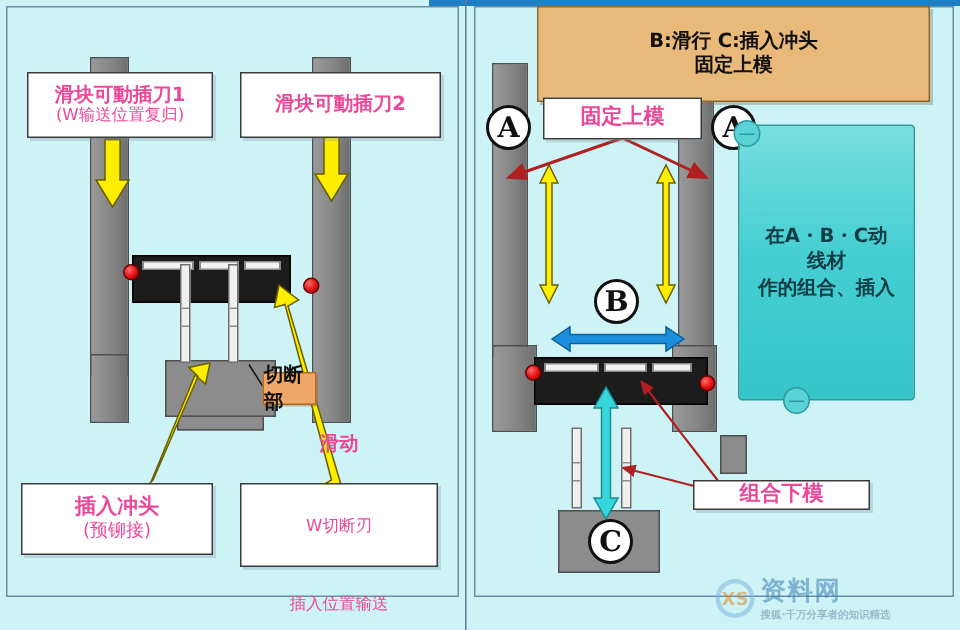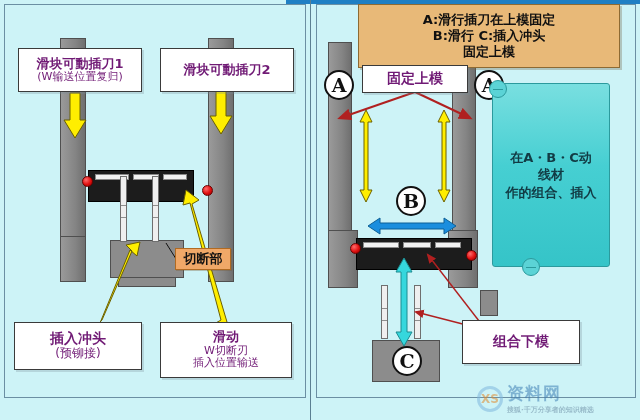--- a/index.html
+++ b/index.html
@@ -47,21 +47,21 @@
   }
   .pin .seg{position:absolute;left:0;right:0;height:1px;background:#8e8e8e;}
 
   
   .gray-block{position:absolute;background:#8c8c8c;border:1px solid #4f4f4f;box-sizing:border-box;}
 
   
   .label-box{
     position:absolute;background:#ffffff;border:1px solid #3a3a3a;box-sizing:border-box;
     display:flex;flex-direction:column;align-items:center;justify-content:center;
-    color:#701a75;line-height:1.12;text-align:center;
+    color:#ec4899;line-height:1.12;text-align:center;
     box-shadow:2px 2px 0 rgba(120,140,150,.28);
   }
   .label-box .l1{font-weight:bold;}
 
   .legend-box{
     position:absolute;background:#e8b978;border:1px solid #8d6a33;box-sizing:border-box;
     display:flex;flex-direction:column;align-items:center;justify-content:center;
     color:#101010;font-weight:bold;line-height:1.22;text-align:center;
     box-shadow:2px 2px 0 rgba(120,110,80,.35);
   }
@@ -163,30 +163,30 @@
 
   <div class="label-box" style="left:18px;top:48px;width:124px;height:44px;">
     <span class="l1" style="font-size:13px;">滑块可動插刀1</span>
     <span style="font-size:11px;">(W输送位置复归)</span>
   </div>
 
   <div class="label-box" style="left:160px;top:48px;width:134px;height:44px;gap:44px;">
     <span class="l1" style="font-size:13px;">滑块可動插刀2</span>
   </div>
 
-  <div class="chip" style="left:175px;top:248px;width:56px;height:22px;font-size:13px;">
+  <div class="chip" style="left:175px;top:248px;width:36px;height:22px;font-size:13px;">
     <span>切断部</span>
   </div>
 
   <div class="label-box" style="left:14px;top:322px;width:128px;height:48px;">
     <span class="l1" style="font-size:14px;">插入冲头</span>
     <span style="font-size:12px;">(预铆接)</span>
   </div>
 
-  <div class="label-box" style="left:160px;top:322px;width:132px;height:56px;">
+  <div class="label-box" style="left:160px;top:322px;width:132px;height:56px;gap:40px;">
     <span class="l1" style="font-size:13px;">滑动</span>
     <span style="font-size:11px;">W切断刃</span>
     <span style="font-size:11px;">插入位置输送</span>
   </div>
 
   <div class="col col-shade" style="left:328px;top:42px;width:24px;height:196px;"></div>
   <div class="col col-shade" style="left:328px;top:230px;width:30px;height:58px;"></div>
   <div class="col col-shade" style="left:452px;top:42px;width:24px;height:196px;"></div>
   <div class="col col-shade" style="left:448px;top:230px;width:30px;height:58px;"></div>
 
@@ -221,30 +221,29 @@
 
     <polygon points="368,226 380,218 380,223 444,223 444,218 456,226 444,234 444,229 380,229 380,234" fill="#1b8ede" stroke="#0d5f96" stroke-width="1"></polygon>
 
     <polygon points="396,272 404,258 412,272 407,272 407,332 412,332 404,346 396,332 401,332 401,272" fill="#35d7dd" stroke="#1b8b90" stroke-width="1"></polygon>
 
     <line x1="486" y1="330" x2="428" y2="255" stroke="#b02020" stroke-width="1.4" marker-end="url(#redarrow)"></line>
     <line x1="486" y1="330" x2="416" y2="312" stroke="#b02020" stroke-width="1.4" marker-end="url(#redarrow)"></line>
   </svg>
 
   <div class="legend-box" style="left:358px;top:4px;width:262px;height:64px;font-size:13px;">
-    <span>A:滑行插刀在上模固定</span>
     <span>B:滑行  C:插入冲头</span>
     <span>固定上模</span>
   </div>
 
   <div class="label-box" style="left:362px;top:65px;width:106px;height:28px;">
     <span class="l1" style="font-size:14px;">固定上模</span>
   </div>
 
-  <div class="label-box" style="left:462px;top:320px;width:118px;height:44px;">
+  <div class="label-box" style="left:462px;top:320px;width:118px;height:20px;">
     <span class="l1" style="font-size:14px;">组合下模</span>
   </div>
 
   <div class="circle-mark" style="left:324px;top:70px;width:30px;height:30px;font-size:19px;">
     <span>A</span>
   </div>
   <div class="circle-mark" style="left:474px;top:70px;width:30px;height:30px;font-size:19px;">
     <span>A</span>
   </div>
   <div class="circle-mark" style="left:396px;top:186px;width:30px;height:30px;font-size:19px;">

